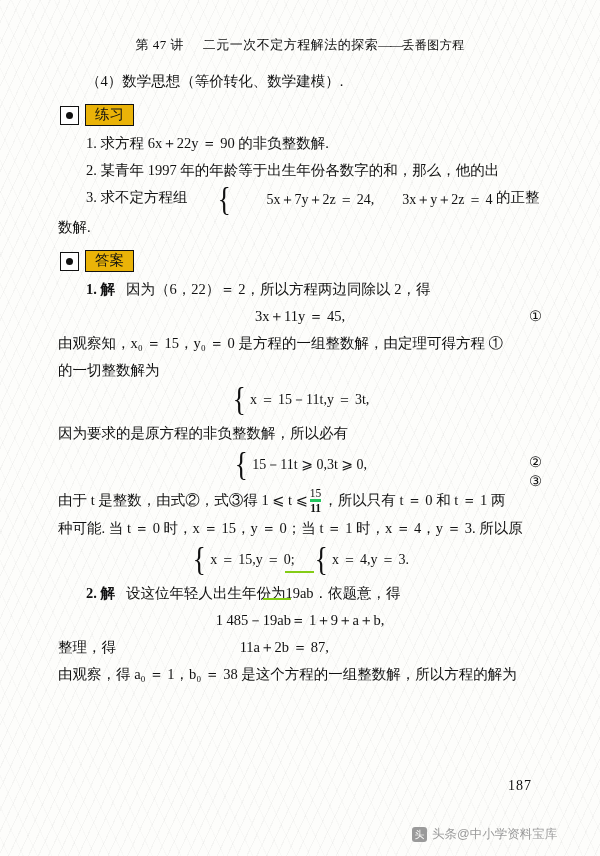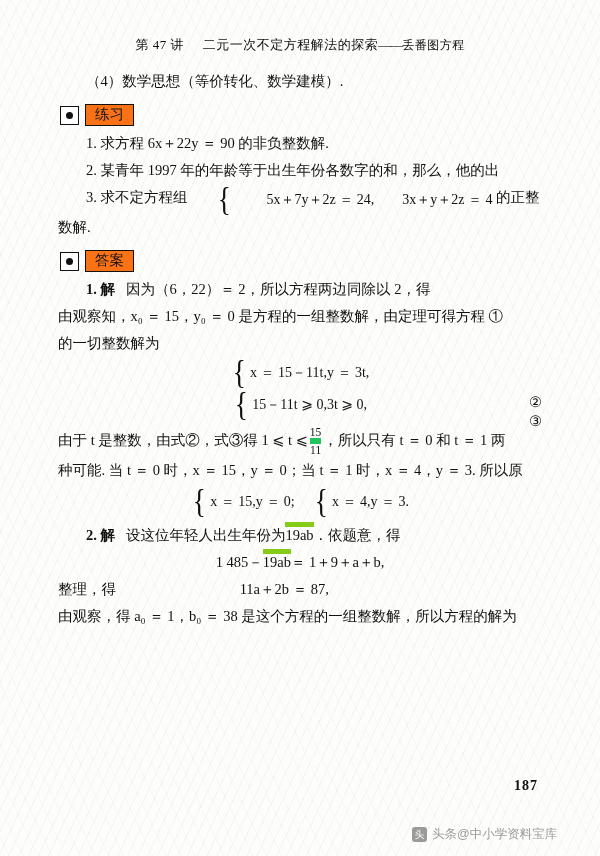--- a/index.html
+++ b/index.html
@@ -56,21 +56,21 @@
   }
   .bullet-dot{
     width:7px;height:7px;border-radius:50%;background:#111;display:block;
   }
   .sec-name{
     border:1.4px solid #111;
     padding:0px 9px 1px 9px;
     font-size:14.5px;
     line-height:19px;
     display:inline-block;
-    background:#f97316;
+    background:#eab308;
   }
   .bold{font-weight:bold;}
   .centerline{text-align:center;}
   .blank{
     display:inline-block;
     width:88px;border-bottom:1px solid #111;
     height:14px;vertical-align:-2px;
   }
   
   .eqrow{position:relative;}
@@ -95,25 +95,25 @@
   .frac{
     display:inline-flex;flex-direction:column;
     vertical-align:middle;
     text-align:center;
     font-size:11.5px;
     line-height:12px;
     margin:0 2px;
     position:relative;
     top:-1px;
   }
-  .frac .den{border-top:6px solid #22c55e;}
-  .ovl{border-top:5px solid #84cc16;padding-top:0px;}
+  .frac .den{border-top:3px solid #22c55e;font-weight:bold;}
+  .ovl{border-top:2px solid #84cc16;padding-top:12px;}
   .pagenum{
-    position:absolute;right:4px;top:778px;
-    font-size:14px;font-weight:bold;letter-spacing:1px;
+    position:absolute;right:10px;top:778px;
+    font-size:14px;font-weight:normal;letter-spacing:1px;
   }
   .watermark{
     position:absolute;left:412px;top:826px;
     display:flex;align-items:center;gap:5px;
     color:#9a9a9a;font-size:12.5px;
     font-family:"Liberation Sans", sans-serif;
   }
   .wm-logo{
     width:15px;height:15px;border-radius:3px;
     background:#9a9a9a;color:#fdfdfb;
@@ -169,34 +169,39 @@
           </span>
         <span class="sec-name">答案</span>
       </div>
 
       <p class="indent">
         <span class="bold">1.</span>
         <span class="bold">解</span>
         &nbsp;&nbsp;<span>因为（6，22）＝ 2，所以方程两边同除以 2，得</span>
       </p>
 
+      <div class="eqrow">
+        <p class="centerline">3x＋11y ＝ 45,</p>
+        <span class="eqtag">①</span>
+      </div>
 
       <p class="noindent">由观察知，x₀ ＝ 15，y₀ ＝ 0 是方程的一组整数解，由定理可得方程 ①</p>
       <p class="noindent">的一切整数解为</p>
 
       <p class="centerline">
         <span class="sys">
           <span class="brace">{</span>
           <span class="sys-lines">
             <span>x ＝ 15－11t,</span>
             <span>y ＝ 3t,</span>
           </span>
         </span>
       </p>
 
+      <p class="noindent" style="margin-top:6px">因为要求的是原方程的非负整数解，所以必有</p>
 
       <div class="eqrow" style="margin-top:2px">
         <p class="centerline">
           <span class="sys">
             <span class="brace">{</span>
             <span class="sys-lines">
               <span>15－11t ⩾ 0,</span>
               <span>3t ⩾ 0,</span>
             </span>
           </span>

